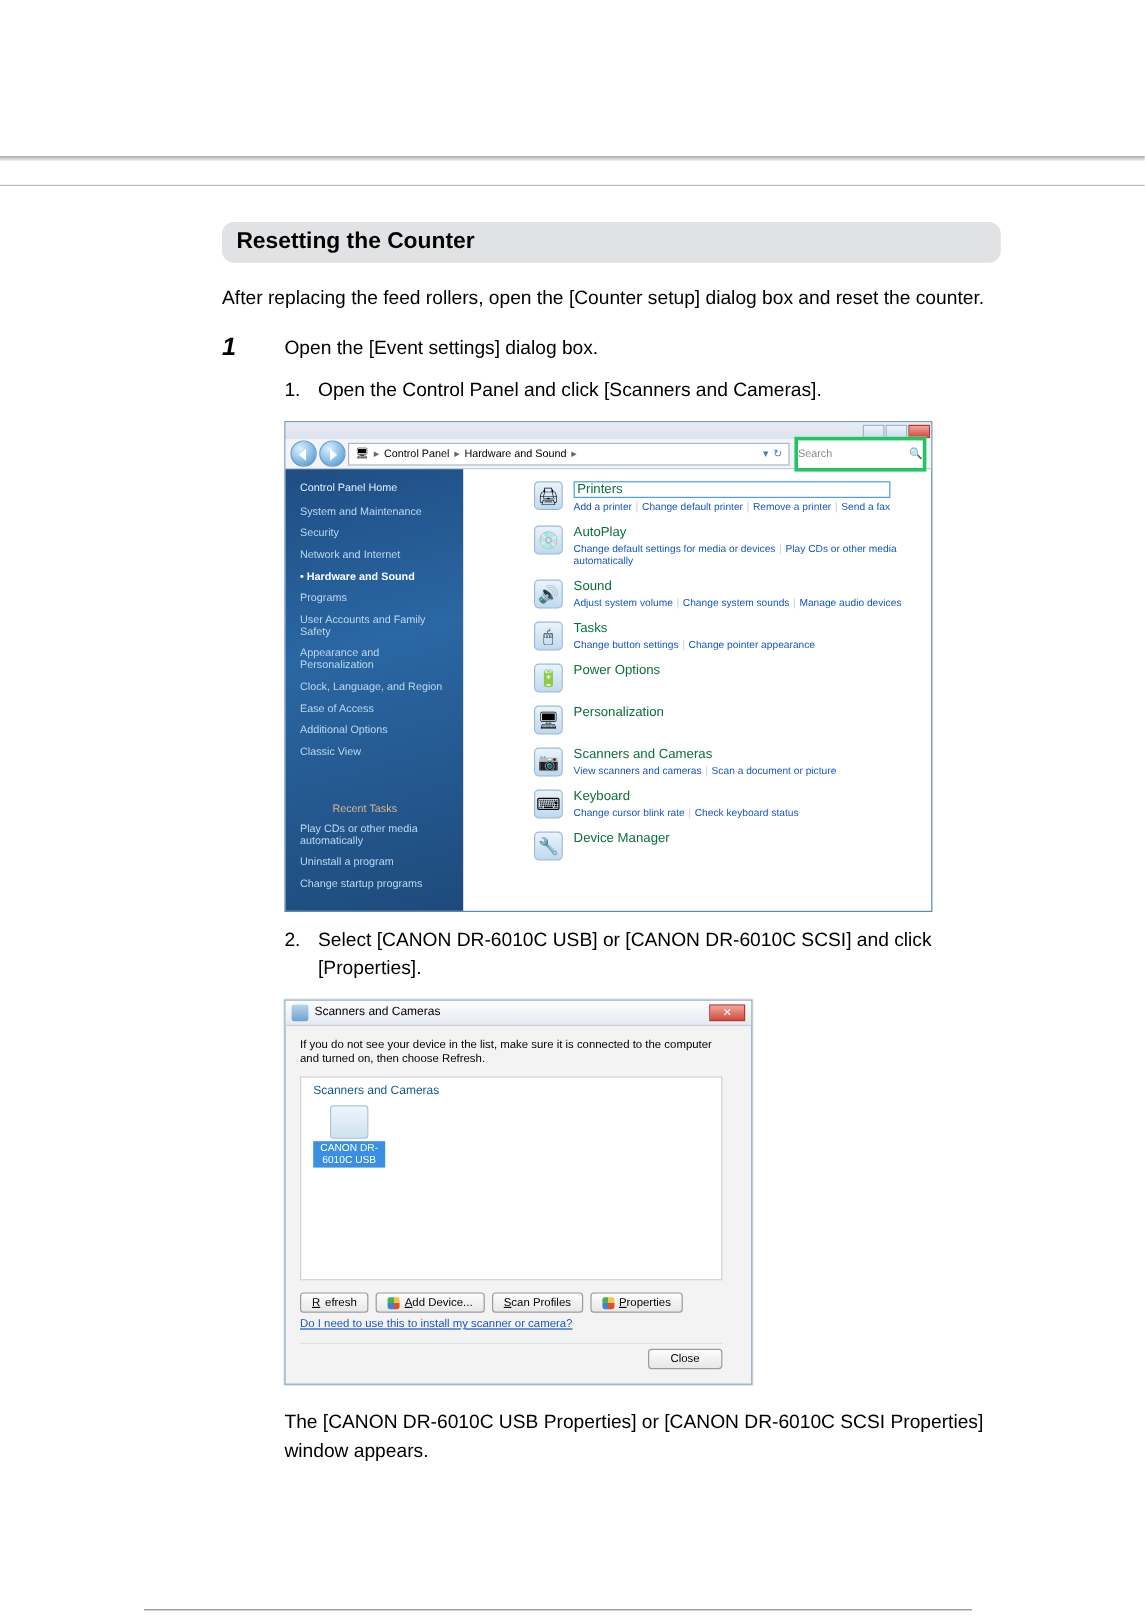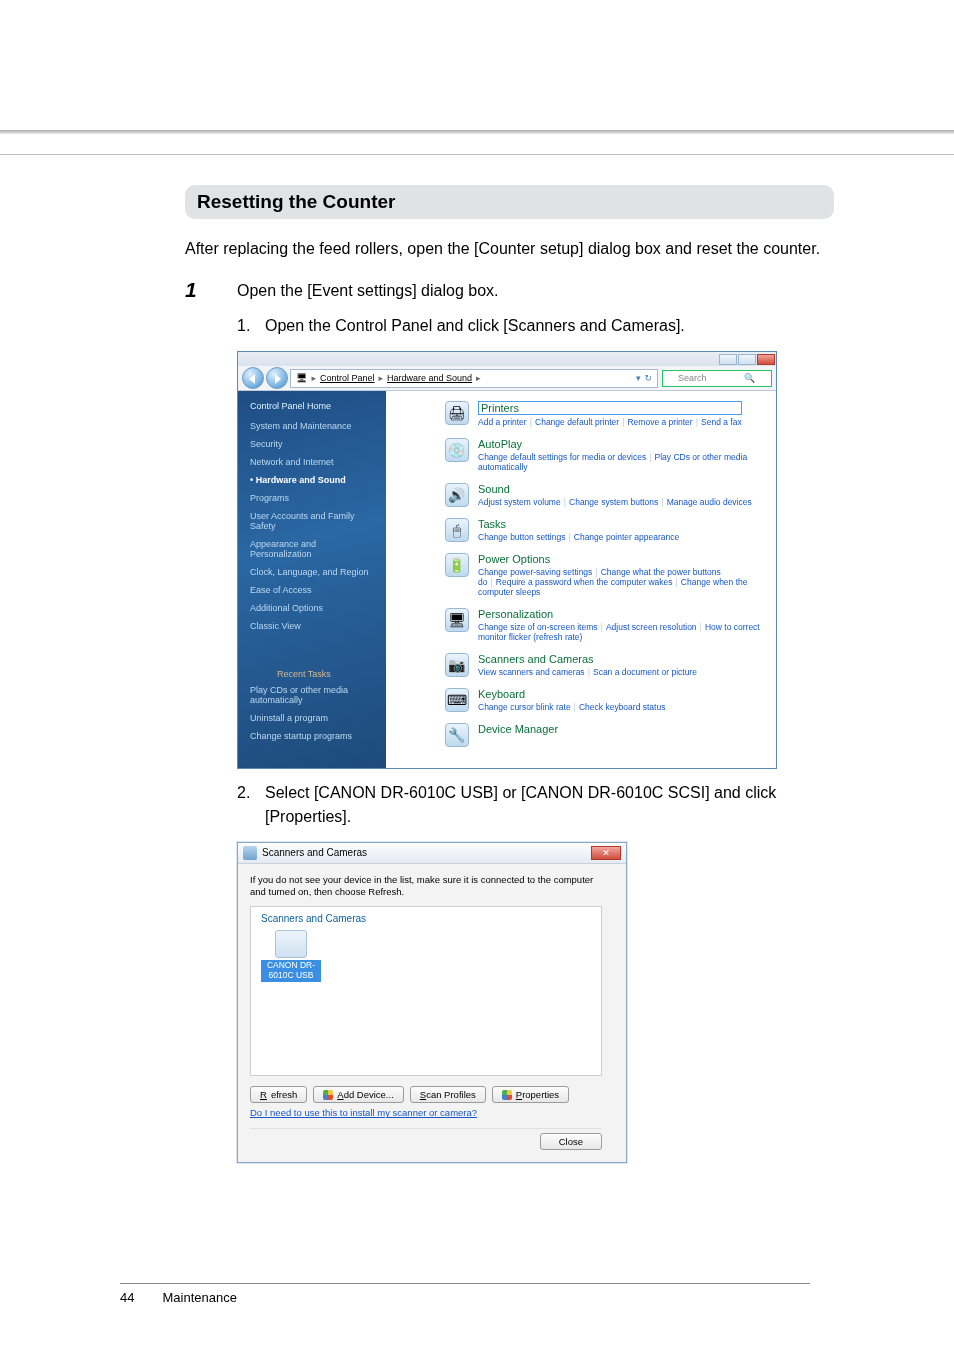--- a/index.html
+++ b/index.html
@@ -101,26 +101,26 @@
     content:""; position:absolute; left:6px; top:6px;
     border-top:5px solid transparent; border-bottom:5px solid transparent;
     border-right:6px solid #fff;
   }
   .navbtn.fwd::before{border-right:none;border-left:6px solid #fff;left:8px;}
   .addr-box {
     flex: 1; border: 1px solid #a7b8cc; background:#fff;
     height: 19px; display:flex; align-items:center; padding: 0 5px;
     font-size: 9px; gap:4px;
   }
-  .addr-box .crumb { color:#000;text-decoration:underline; }
+  .addr-box .crumb { color:#000; }
   .addr-box .sep { color:#666; }
   .search-box {
-    width: 110px; border: 1px solid #22c55e; background:#fff;
-    height: 17px; margin-left: 4px; display:flex; align-items:center;
-    padding: 0 15px; color:#888; font-size: 9px;
+    width: 110px; border: 3px solid #22c55e; background:#fff;
+    height: 29px; margin-left: 4px; display:flex; align-items:center;
+    padding: 0 0; color:#888; font-size: 9px;
   }
   .search-box .mag { margin-left:auto; color:#5e84b5; }
   .cp-body { display: flex; min-height: 320px; gap: 45px; }
   .cp-sidebar {
     width: 148px;
     background: linear-gradient(165deg, #1f4d84 0%, #2a67a3 40%, #1e4a7b 100%);
     color: #cfe1f4; padding: 10px 10px 10px 12px;
   }
   .cp-sidebar .home { color:#dff2ff; font-size: 9px; margin-bottom: 10px; display:block; }
   .cp-sidebar .item { color:#bcd8f0; font-size: 9px; margin-bottom: 8px; display:block; }
@@ -280,42 +280,40 @@
               <div class="cp-icon">💿</div>
               <div class="cp-cat-body">
                 <div class="cat-title">AutoPlay</div>
                 <div class="tasks"><span class="t">Change default settings for media or devices</span><span class="divider">|</span><span class="t">Play CDs or other media automatically</span></div>
               </div>
             </div>
             <div class="cp-cat">
               <div class="cp-icon">🔊</div>
               <div class="cp-cat-body">
                 <div class="cat-title">Sound</div>
-                <div class="tasks"><span class="t">Adjust system volume</span><span class="divider">|</span><span class="t">Change system buttons</span><span class="divider">|</span><span class="t">Manage audio devices</span></div>
+                <div class="tasks"><span class="t">Adjust system volume</span><span class="divider">|</span><span class="t">Change system sounds</span><span class="divider">|</span><span class="t">Manage audio devices</span></div>
               </div>
             </div>
             <div class="cp-cat">
               <div class="cp-icon">🖱</div>
               <div class="cp-cat-body">
                 <div class="cat-title">Tasks</div>
                 <div class="tasks"><span class="t">Change button settings</span><span class="divider">|</span><span class="t">Change pointer appearance</span></div>
               </div>
             </div>
             <div class="cp-cat">
               <div class="cp-icon">🔋</div>
               <div class="cp-cat-body">
                 <div class="cat-title">Power Options</div>
-                <div class="tasks"><span class="t">Change power-saving settings</span><span class="divider">|</span><span class="t">Change what the power buttons do</span><span class="divider">|</span><span class="t">Require a password when the computer wakes</span><span class="divider">|</span><span class="t">Change when the computer sleeps</span></div>
               </div>
             </div>
             <div class="cp-cat">
               <div class="cp-icon">🖥</div>
               <div class="cp-cat-body">
                 <div class="cat-title">Personalization</div>
-                <div class="tasks"><span class="t">Change size of on-screen items</span><span class="divider">|</span><span class="t">Adjust screen resolution</span><span class="divider">|</span><span class="t">How to correct monitor flicker (refresh rate)</span></div>
               </div>
             </div>
             <div class="cp-cat">
               <div class="cp-icon">📷</div>
               <div class="cp-cat-body">
                 <div class="cat-title">Scanners and Cameras</div>
                 <div class="tasks"><span class="t">View scanners and cameras</span><span class="divider">|</span><span class="t">Scan a document or picture</span></div>
               </div>
             </div>
             <div class="cp-cat">
@@ -376,20 +374,21 @@
             </div>
         </div>
         <a class="sc-link">Do I need to use this to install my scanner or camera?</a>
         <div class="sc-footer">
           <div class="sc-btn">Close</div>
         </div>
       </div>
     </div>
   </div>
 
+  <p class="result-text">The [CANON DR-6010C USB Properties] or [CANON DR-6010C SCSI Properties] window appears.</p>
 </div>
 
 <div class="page-footer">
   <div class="hr"></div>
   <div class="line">
     <span class="pn">44</span>
     <span class="lbl">Maintenance</span>
   </div>
 </div>
 

